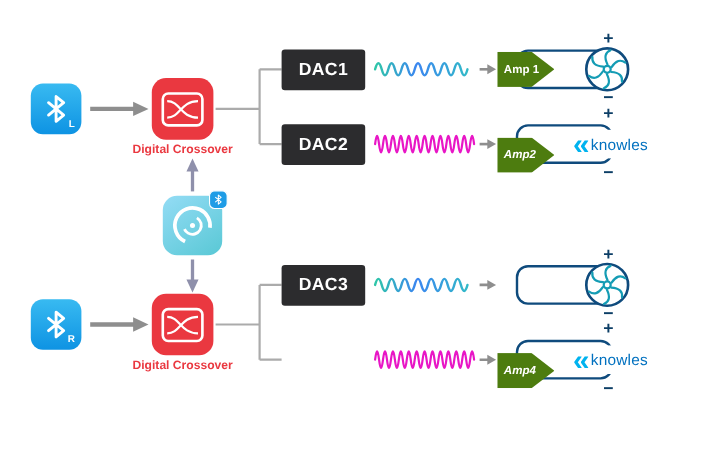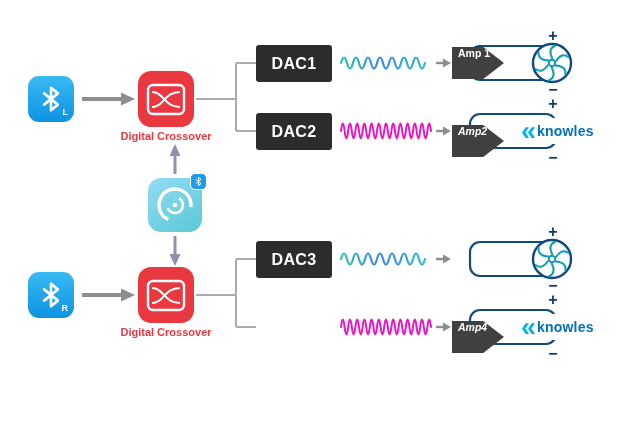--- a/index.html
+++ b/index.html
@@ -28,40 +28,40 @@
   }
 
   .dac{
     position:absolute;left:256px;width:76px;height:37px;border-radius:3px;background:#2c2c2e;
     color:#fff;display:flex;align-items:center;justify-content:center;
     font-size:16px;font-weight:bold;letter-spacing:0.3px;
   }
   .dac.a{top:45px;} .dac.b{top:113px;}
 
   .amp{
-    position:absolute;left:452px;width:52px;height:32px;background:#404040;
+    position:absolute;left:452px;width:52px;height:32px;background:#4d7c0f;
     clip-path:polygon(0 0,60% 0,100% 50%,60% 100%,0 100%);
     color:#fff;font-size:10.5px;font-weight:bold;
-    display:flex;padding-left:6px;box-sizing:border-box;
+    display:flex;align-items:center;padding-left:6px;box-sizing:border-box;
   }
   .amp.a{top:47px;} .amp.b{top:125px;font-style:italic;}
 
   .pm{
     position:absolute;left:542px;width:22px;text-align:center;
     color:#0c3e66;font-size:16px;font-weight:bold;line-height:16px;
   }
   .pm.plus-a{top:28px;} .pm.minus-a{top:82px;}
   .pm.plus-b{top:96px;} .pm.minus-b{top:150px;}
 
   .knowles{
     position:absolute;left:518px;top:118px;height:26px;display:flex;align-items:center;
     background:#fff;padding:0 3px;
   }
   .knowles .mark{color:#00b3ef;font-size:27px;font-weight:bold;line-height:22px;margin-right:3px;letter-spacing:-2px;}
-  .knowles .txt{color:#0070bf;font-size:14px;font-weight:bold;letter-spacing:0.2px;}
+  .knowles .txt{color:#0070bf;font-size:14px;font-weight:normal;letter-spacing:0.2px;}
 
   .hub-icon{
     position:absolute;left:148px;top:178px;width:54px;height:54px;border-radius:13px;
     background:linear-gradient(145deg,#94dcf5,#59c8d5);
   }
   .hub-badge{
     position:absolute;top:-5px;right:-5px;width:17px;height:17px;border-radius:5px;
     background:#1e9ce6;display:flex;align-items:center;justify-content:center;
     border:1.5px solid #fff;box-sizing:border-box;
   }

